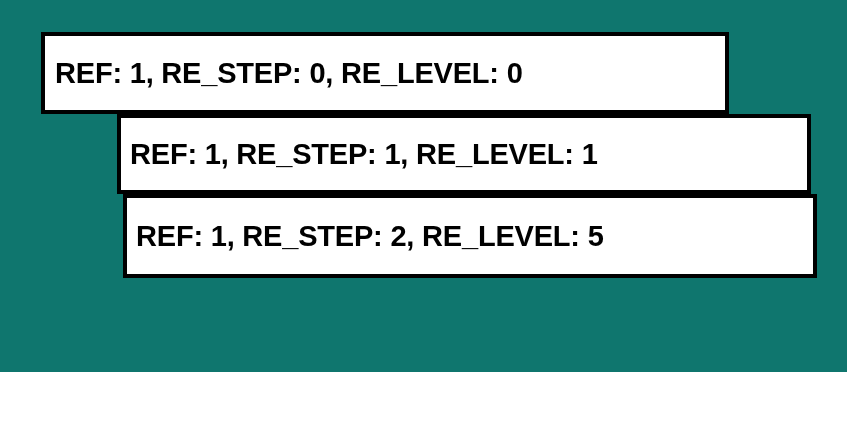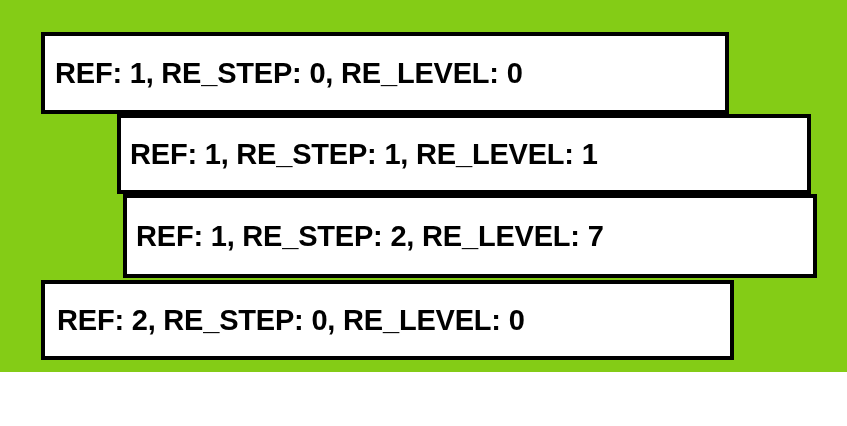--- a/index.html
+++ b/index.html
@@ -5,21 +5,21 @@
 <style>
   html, body {
     margin: 0;
     padding: 0;
     background: #ffffff;
   }
   #canvas {
     position: relative;
     width: 847px;
     height: 372px;
-    background: #84cc16;
+    background: #0f766e;
     overflow: hidden;
     font-family: "Liberation Sans", "DejaVu Sans", sans-serif;
   }
   .trace-box {
     position: absolute;
     box-sizing: border-box;
     background: #ffffff;
     border: 4px solid #000000;
     display: flex;
     align-items: center;
@@ -77,20 +77,17 @@
 
   <div class="trace-box" id="box-0">
     <span class="trace-label">REF: 1, RE_STEP: 0, RE_LEVEL: 0</span>
   </div>
 
   <div class="trace-box" id="box-1">
     <span class="trace-label">REF: 1, RE_STEP: 1, RE_LEVEL: 1</span>
   </div>
 
   <div class="trace-box" id="box-2">
-    <span class="trace-label">REF: 1, RE_STEP: 2, RE_LEVEL: 7</span>
+    <span class="trace-label">REF: 1, RE_STEP: 2, RE_LEVEL: 5</span>
   </div>
 
-  <div class="trace-box" id="box-3">
-    <span class="trace-label">REF: 2, RE_STEP: 0, RE_LEVEL: 0</span>
-  </div>
 
 </div>
 
 </body></html>

